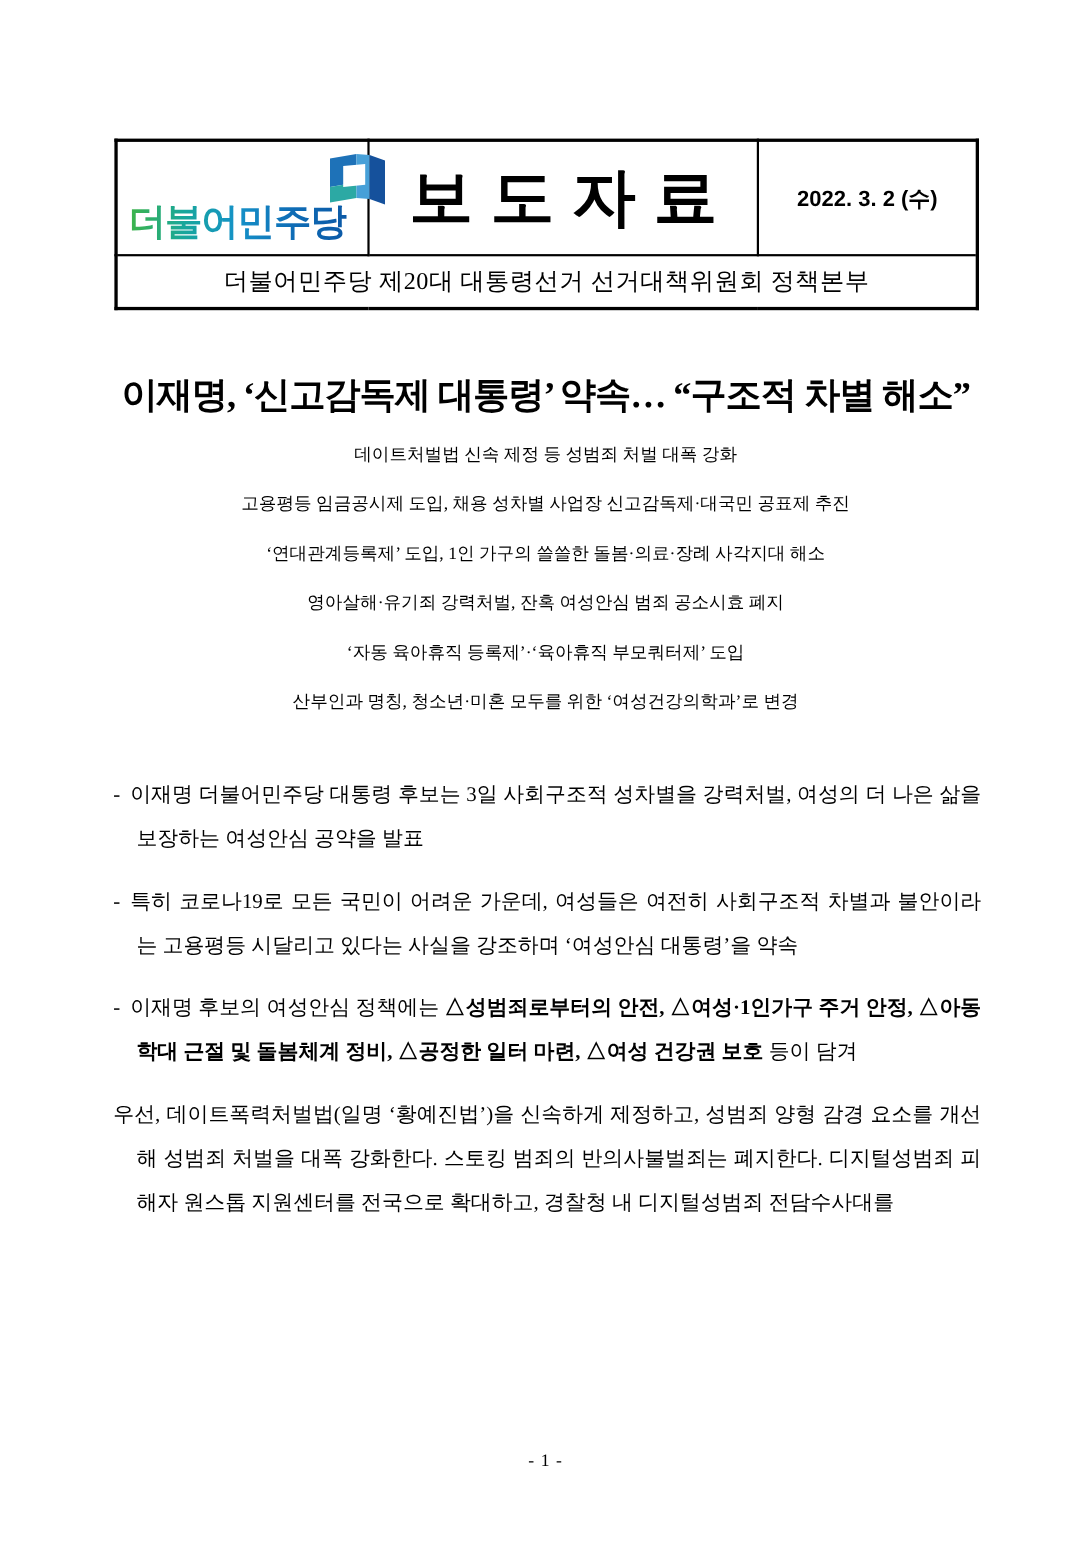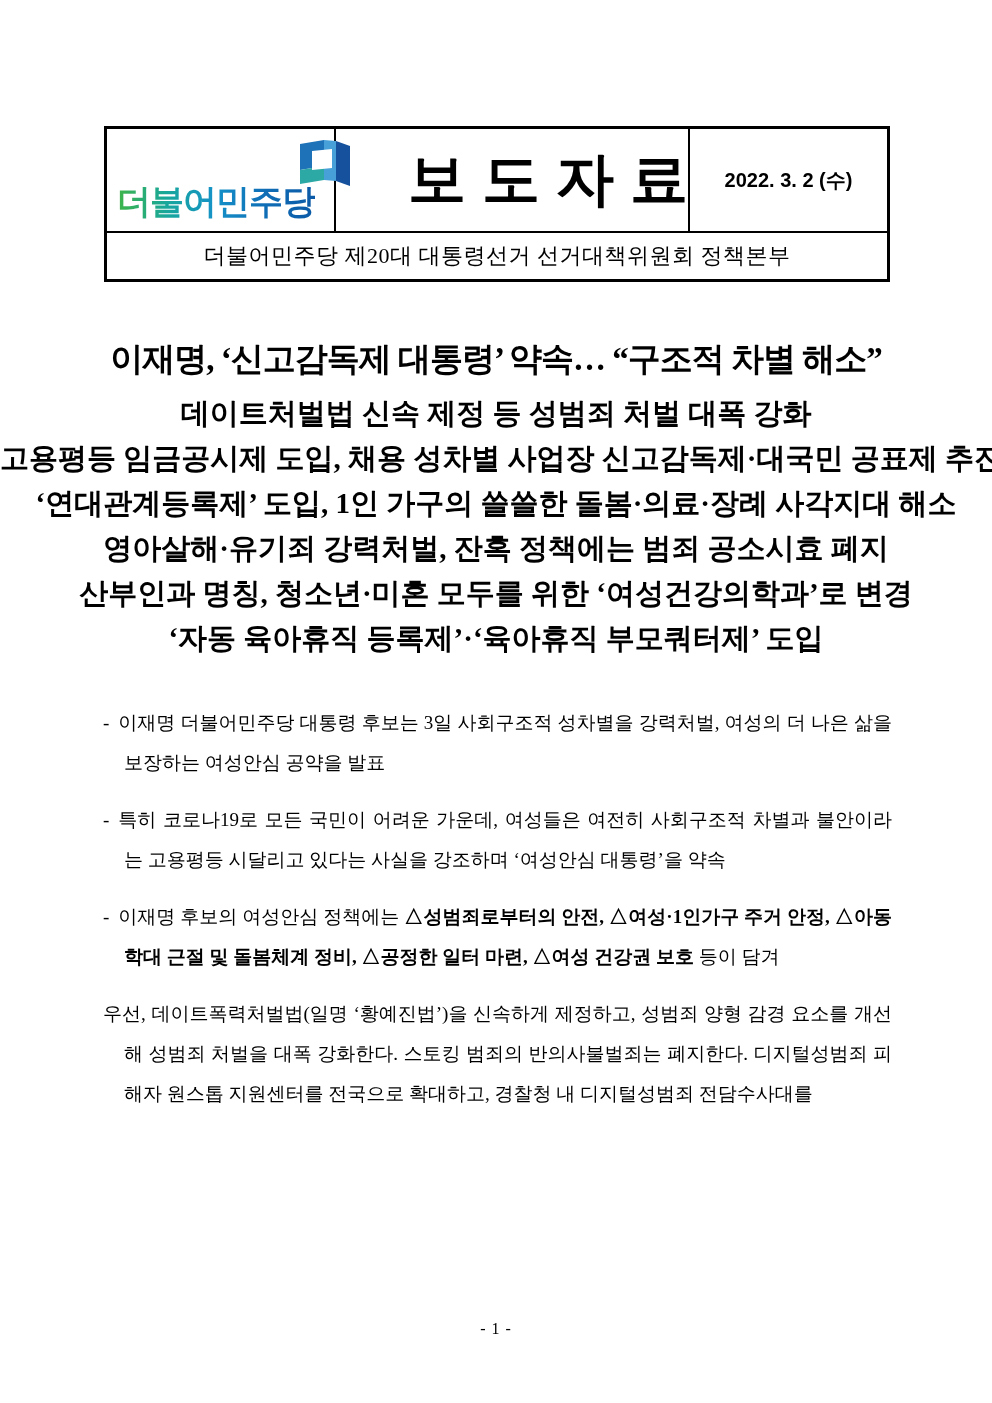--- a/index.html
+++ b/index.html
@@ -17,21 +17,21 @@
   table.header-table {
     position: absolute; left: 104px; top: 126px;
     width: 776px;
     border-collapse: collapse; table-layout: fixed;
     border: 3px solid #000;
   }
   .header-table td { border: 2px solid #000; padding: 0; vertical-align: middle; }
   .row1 td { height: 102px; }
   .row2 td { height: 46px; }
   .cell-logo  { width: 227px; }
-  .cell-doctype { width: 352px; text-align: right; }
+  .cell-doctype { width: 352px; text-align: center; }
   .cell-date { width: 197px; text-align: center; }
 
   .logo-box { position: relative; width: 100%; height: 102px; padding-left: 28px; }
   .logo-text {
     position: absolute; left: 10px; bottom: 6px;
     font-family: "Liberation Sans", sans-serif;
     font-weight: 800; font-size: 34px; letter-spacing: -1px;
     background: linear-gradient(90deg, #3eb449, #18a79b, #1591c8, #0f6db6, #0b59a6);
     -webkit-background-clip: text; background-clip: text;
     color: transparent;
@@ -60,21 +60,21 @@
     position: absolute; left: 0; right: 0; top: 337px;
     margin: 0; text-align: center;
     font-size: 33px; font-weight: bold; letter-spacing: -1px;
     white-space: nowrap;
   }
   .subtitles {
     position: absolute; left: 0; right: 0; top: 391px;
     text-align: center;
   }
   .subtitle-line {
-    line-height: 45px; font-size: 29px; font-weight: bold;
+    line-height: 45px; font-size: 16px; font-weight: normal;
     white-space: nowrap;
   }
 
   .body-text {
     position: absolute; left: 103px; top: 703px; width: 789px;
     font-size: 19px; line-height: 40px;
     text-align: justify; word-break: break-all;
   }
   .para { margin: 0 0 17px 0; padding-left: 21px; text-indent: -21px; }
   .marker { padding-right: 9px; }
@@ -120,23 +120,23 @@
       </tr>
     </tbody>
   </table>
 
   <h1 class="title">이재명, ‘신고감독제 대통령’ 약속… “구조적 차별 해소”</h1>
 
   <div class="subtitles">
       <div class="subtitle-line">데이트처벌법 신속 제정 등 성범죄 처벌 대폭 강화</div>
       <div class="subtitle-line">고용평등 임금공시제 도입, 채용 성차별 사업장 신고감독제·대국민 공표제 추진</div>
       <div class="subtitle-line">‘연대관계등록제’ 도입, 1인 가구의 쓸쓸한 돌봄·의료·장례 사각지대 해소</div>
-      <div class="subtitle-line">영아살해·유기죄 강력처벌, 잔혹 정책에는 범죄 공소시효 폐지</div>
+      <div class="subtitle-line">영아살해·유기죄 강력처벌, 잔혹 여성안심 범죄 공소시효 폐지</div>
+      <div class="subtitle-line">‘자동 육아휴직 등록제’·‘육아휴직 부모쿼터제’ 도입</div>
       <div class="subtitle-line">산부인과 명칭, 청소년·미혼 모두를 위한 ‘여성건강의학과’로 변경</div>
-      <div class="subtitle-line">‘자동 육아휴직 등록제’·‘육아휴직 부모쿼터제’ 도입</div>
     </div>
 
   <div class="body-text">
       <div class="para"><span class="marker">-</span><span>이재명 더불어민주당 대통령 후보는 3일 사회구조적 성차별을 강력처벌, 여성의 더 나은 삶을 보장하는 여성안심 공약을 발표</span></div>
       <div class="para"><span class="marker">-</span><span>특히 코로나19로 모든 국민이 어려운 가운데, 여성들은 여전히 사회구조적 차별과 불안이라는 고용평등 시달리고 있다는 사실을 강조하며 ‘여성안심 대통령’을 약속</span></div>
       <div class="para"><span class="marker">-</span><span>이재명 후보의 여성안심 정책에는 </span><span class="b">△성범죄로부터의 안전, △여성·1인가구 주거 안정, △아동학대 근절 및 돌봄체계 정비, △공정한 일터 마련, △여성 건강권 보호</span><span> 등이 담겨</span></div>
       <div class="para"><span>우선, 데이트폭력처벌법(일명 ‘황예진법’)을 신속하게 제정하고, 성범죄 양형 감경 요소를 개선해 성범죄 처벌을 대폭 강화한다. 스토킹 범죄의 반의사불벌죄는 폐지한다. 디지털성범죄 피해자 원스톱 지원센터를 전국으로 확대하고, 경찰청 내 디지털성범죄 전담수사대를</span></div>
     </div>
 
   <div class="page-footer">- 1 -</div>

